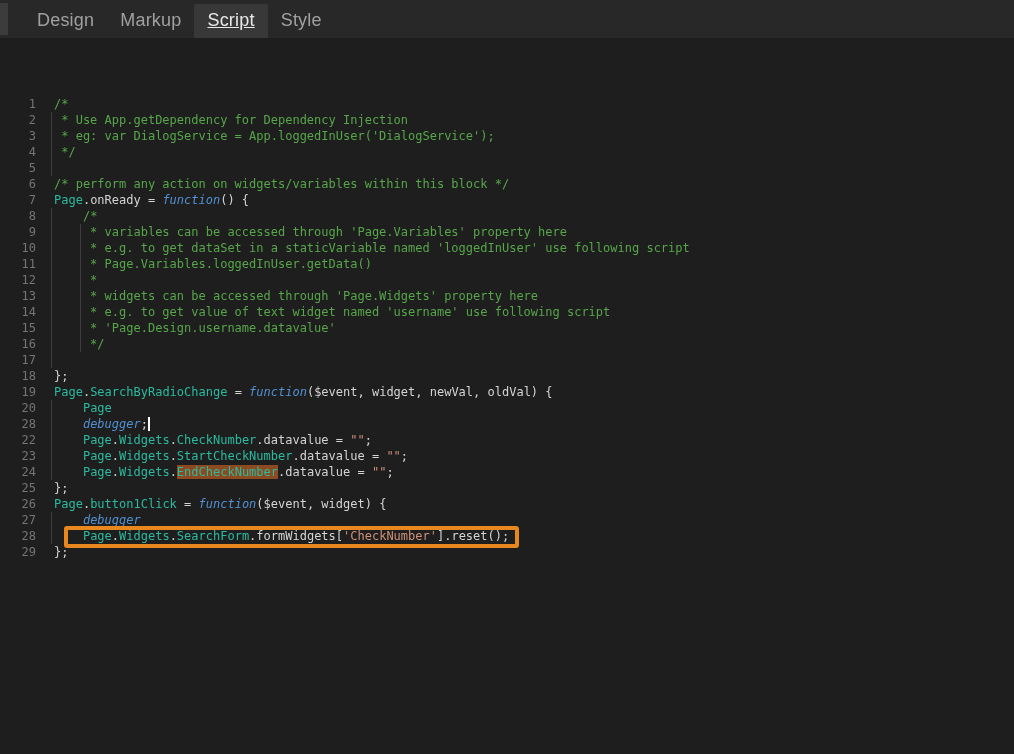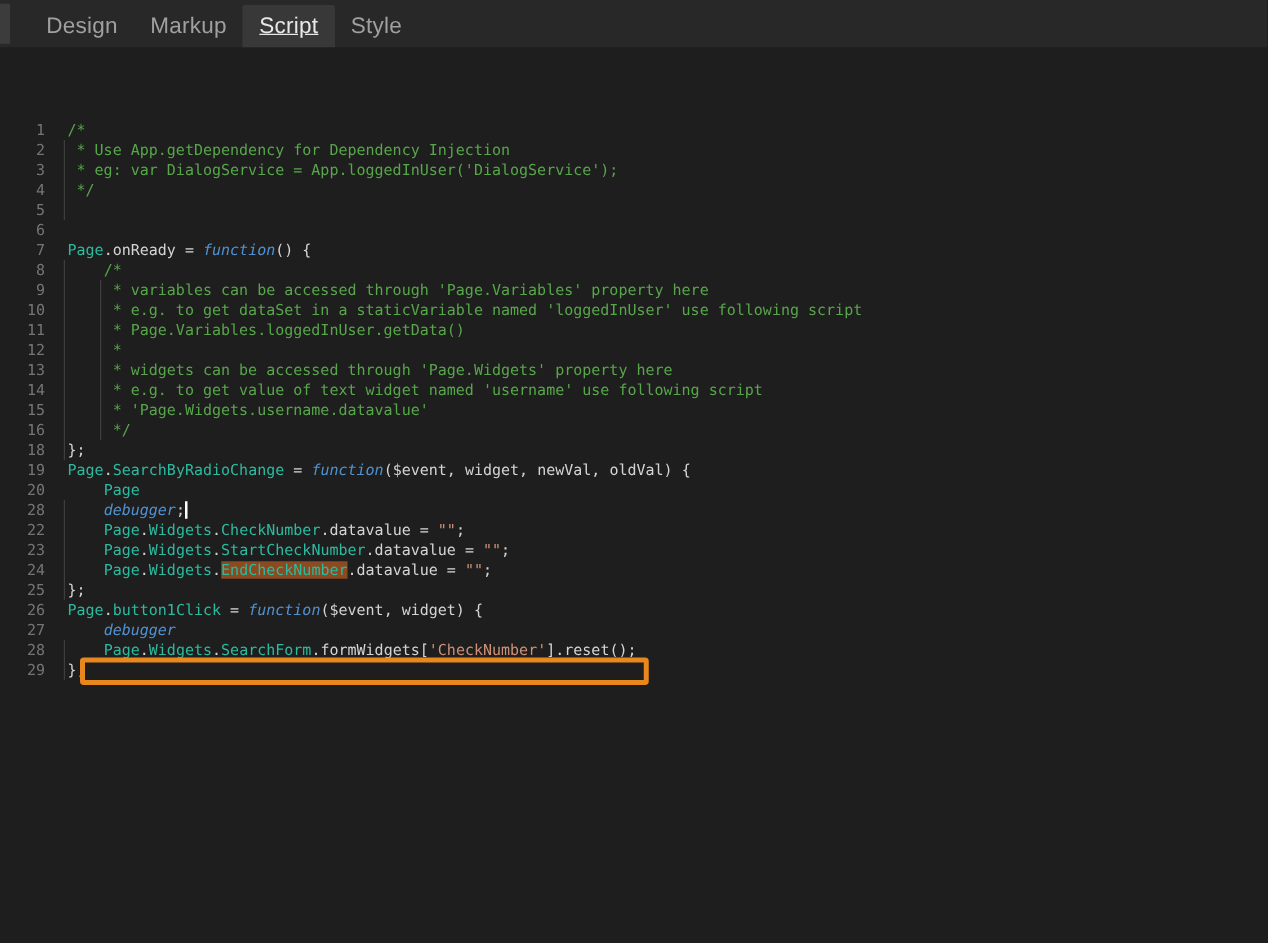--- a/index.html
+++ b/index.html
@@ -98,31 +98,32 @@
 </div>
 
 <div class="editor">
   <div class="guides-layer"></div>
   <div class="code-block">
       <div class="line-row"><div class="gutter-num">1</div><div class="line-code"><span class="tok-cmt">/*</span></div></div>
       <div class="line-row"><div class="gutter-num">2</div><div class="line-code"><span class="tok-cmt"> * Use App.getDependency for Dependency Injection</span></div></div>
       <div class="line-row"><div class="gutter-num">3</div><div class="line-code"><span class="tok-cmt"> * eg: var DialogService = App.loggedInUser('DialogService');</span></div></div>
       <div class="line-row"><div class="gutter-num">4</div><div class="line-code"><span class="tok-cmt"> */</span></div></div>
       <div class="line-row"><div class="gutter-num">5</div><div class="line-code"></div></div>
-      <div class="line-row"><div class="gutter-num">6</div></div>
+      <div class="line-row"><div class="gutter-num">6</div><div class="line-code"><span class="tok-cmt">/* perform any action on widgets/variables within this block */</span></div></div>
       <div class="line-row"><div class="gutter-num">7</div><div class="line-code"><span class="tok-teal">Page</span><span class="tok-pln">.onReady = </span><span class="tok-kw">function</span><span class="tok-pln">() {</span></div></div>
       <div class="line-row"><div class="gutter-num">8</div><div class="line-code"><span class="tok-pln">    </span><span class="tok-cmt">/*</span></div></div>
       <div class="line-row"><div class="gutter-num">9</div><div class="line-code"><span class="tok-cmt">     * variables can be accessed through 'Page.Variables' property here</span></div></div>
       <div class="line-row"><div class="gutter-num">10</div><div class="line-code"><span class="tok-cmt">     * e.g. to get dataSet in a staticVariable named 'loggedInUser' use following script</span></div></div>
       <div class="line-row"><div class="gutter-num">11</div><div class="line-code"><span class="tok-cmt">     * Page.Variables.loggedInUser.getData()</span></div></div>
       <div class="line-row"><div class="gutter-num">12</div><div class="line-code"><span class="tok-cmt">     *</span></div></div>
       <div class="line-row"><div class="gutter-num">13</div><div class="line-code"><span class="tok-cmt">     * widgets can be accessed through 'Page.Widgets' property here</span></div></div>
       <div class="line-row"><div class="gutter-num">14</div><div class="line-code"><span class="tok-cmt">     * e.g. to get value of text widget named 'username' use following script</span></div></div>
-      <div class="line-row"><div class="gutter-num">15</div><div class="line-code"><span class="tok-cmt">     * 'Page.Widgets.username.datavalue'</span></div></div>
+      <div class="line-row"><div class="gutter-num">15</div><div class="line-code"><span class="tok-cmt">     * 'Page.Design.username.datavalue'</span></div></div>
       <div class="line-row"><div class="gutter-num">16</div><div class="line-code"><span class="tok-cmt">     */</span></div></div>
+      <div class="line-row"><div class="gutter-num">17</div><div class="line-code"></div></div>
       <div class="line-row"><div class="gutter-num">18</div><div class="line-code"><span class="tok-pln">};</span></div></div>
       <div class="line-row"><div class="gutter-num">19</div><div class="line-code"><span class="tok-teal">Page</span><span class="tok-pln">.</span><span class="tok-teal">SearchByRadioChange</span><span class="tok-pln"> = </span><span class="tok-kw">function</span><span class="tok-pln">($event, widget, newVal, oldVal) {</span></div></div>
       <div class="line-row"><div class="gutter-num">20</div><div class="line-code"><span class="tok-pln">    </span><span class="tok-teal">Page</span></div></div>
       <div class="line-row"><div class="gutter-num">28</div><div class="line-code"><span class="tok-pln">    </span><span class="tok-kw">debugger</span><span class="tok-pln">;</span><span class="tok-caret"></span></div></div>
       <div class="line-row"><div class="gutter-num">22</div><div class="line-code"><span class="tok-pln">    </span><span class="tok-teal">Page</span><span class="tok-pln">.</span><span class="tok-teal">Widgets</span><span class="tok-pln">.</span><span class="tok-teal">CheckNumber</span><span class="tok-pln">.datavalue = </span><span class="tok-str">""</span><span class="tok-pln">;</span></div></div>
       <div class="line-row"><div class="gutter-num">23</div><div class="line-code"><span class="tok-pln">    </span><span class="tok-teal">Page</span><span class="tok-pln">.</span><span class="tok-teal">Widgets</span><span class="tok-pln">.</span><span class="tok-teal">StartCheckNumber</span><span class="tok-pln">.datavalue = </span><span class="tok-str">""</span><span class="tok-pln">;</span></div></div>
       <div class="line-row"><div class="gutter-num">24</div><div class="line-code"><span class="tok-pln">    </span><span class="tok-teal">Page</span><span class="tok-pln">.</span><span class="tok-teal">Widgets</span><span class="tok-pln">.</span><span class="tok-hl">EndCheckNumber</span><span class="tok-pln">.datavalue = </span><span class="tok-str">""</span><span class="tok-pln">;</span></div></div>
       <div class="line-row"><div class="gutter-num">25</div><div class="line-code"><span class="tok-pln">};</span></div></div>
       <div class="line-row"><div class="gutter-num">26</div><div class="line-code"><span class="tok-teal">Page</span><span class="tok-pln">.</span><span class="tok-teal">button1Click</span><span class="tok-pln"> = </span><span class="tok-kw">function</span><span class="tok-pln">($event, widget) {</span></div></div>
       <div class="line-row"><div class="gutter-num">27</div><div class="line-code"><span class="tok-pln">    </span><span class="tok-kw">debugger</span></div></div>

